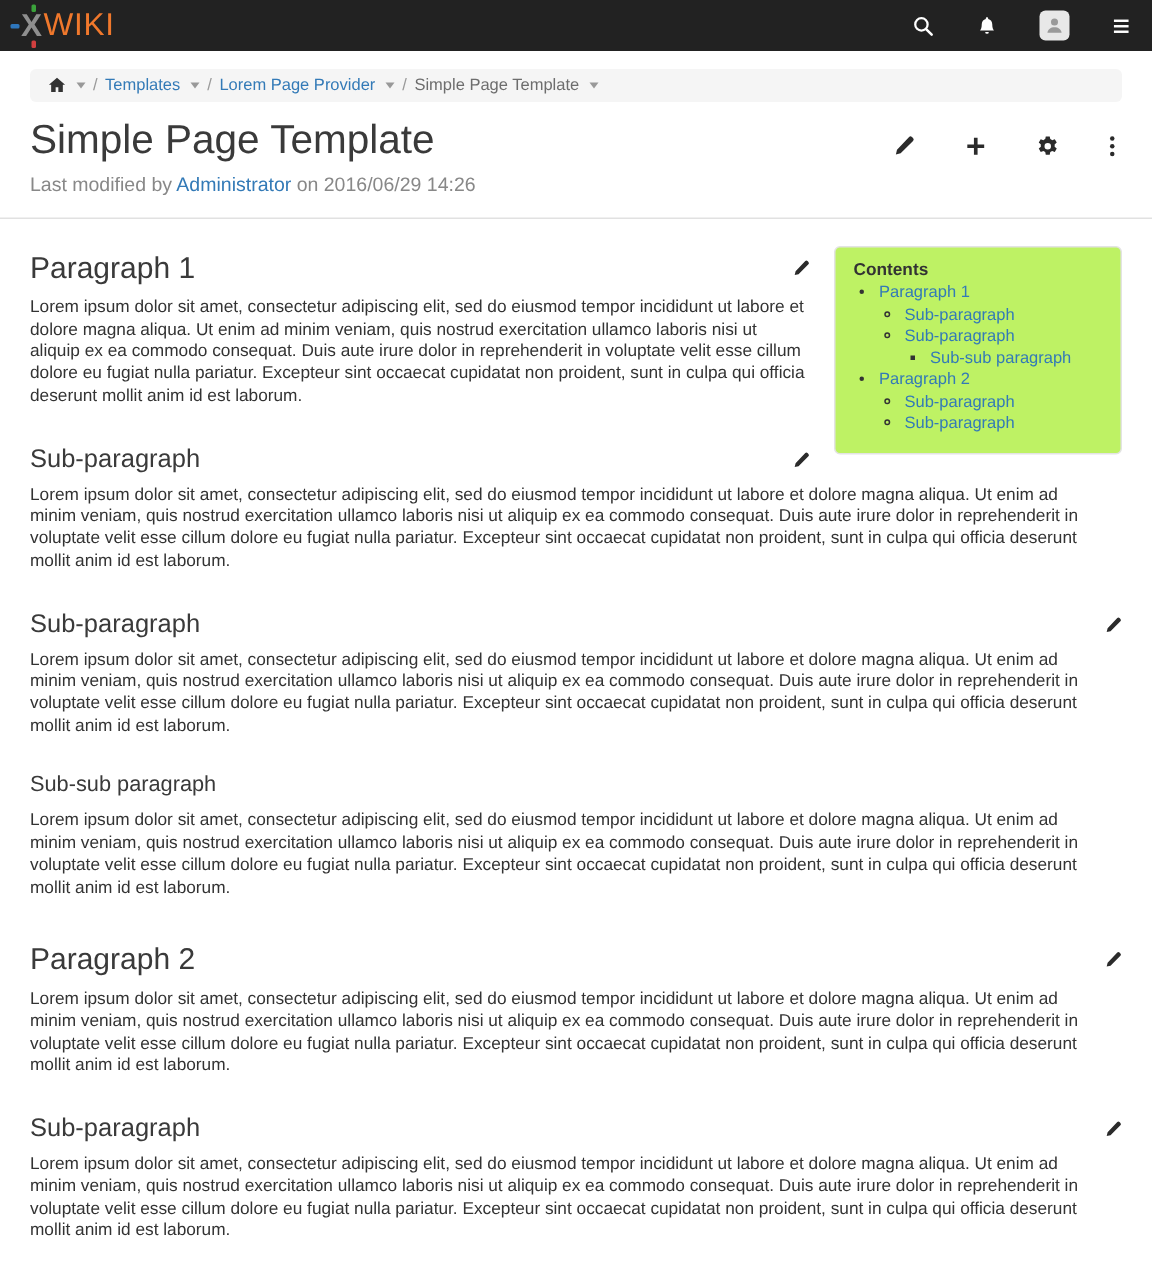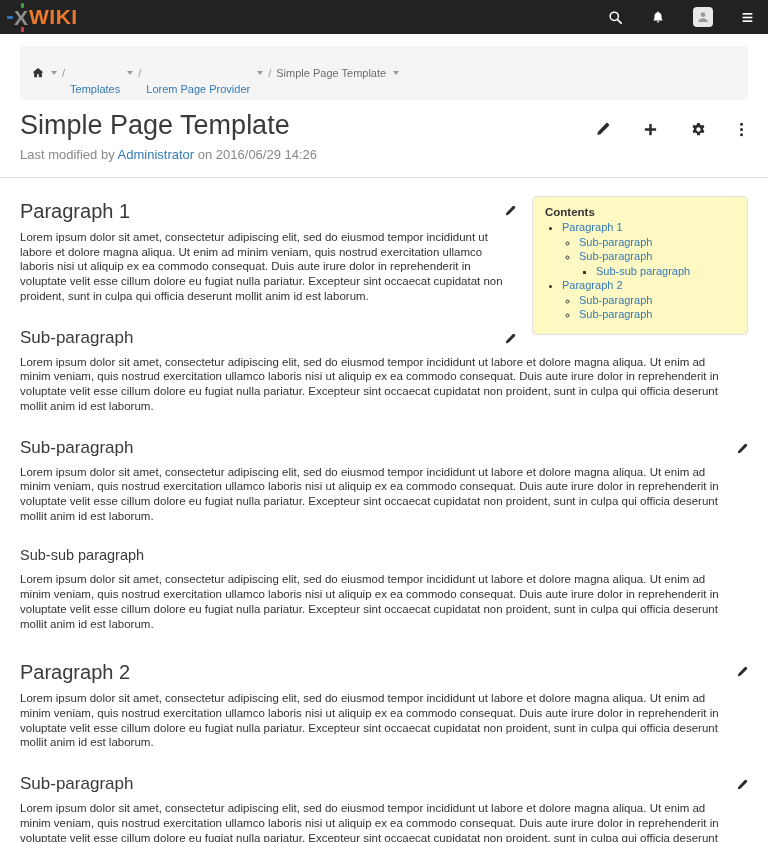--- a/index.html
+++ b/index.html
@@ -3,37 +3,37 @@
 <meta charset="utf-8">
 <style>
   * { box-sizing: border-box; }
   html,body { margin:0; padding:0; }
   body {
     width:768px; min-height:842px;
     font-family:"Liberation Sans", sans-serif;
     font-size:11.5px; color:#333; background:#fff;
     position:relative;
   }
-  a { text-decoration:none;margin-top:32px; }
+  a { text-decoration:none; }
 
   
   .navbar {
     height:34px; background:#222; color:#fff;
     display:flex; align-items:center; padding:0 14px;
   }
   .brand { display:flex; align-items:center; cursor:pointer; }
   .logo-x {
     position:relative; color:#8f8f8f; font-weight:bold;
     font-size:21px; line-height:21px; margin-right:1px;
   }
   .logo-x .dash { position:absolute; border-radius:1px; }
   .logo-x .dash-blue  { width:6px; height:3px; background:#2e76bc; left:-7px; top:9px; }
   .logo-x .dash-green { width:3px; height:5px; background:#3ba23b; left:7px; top:-4px; }
   .logo-x .dash-red   { width:3px; height:5px; background:#d23f3f; left:7px; bottom:-4px; }
-  .logo-wiki { color:#f0782c; font-weight:bold; font-size:21px; letter-spacing:0.5px; }
+  .logo-wiki { color:#f0782c; font-weight:normal; font-size:21px; letter-spacing:0.5px; }
   .nav-right { margin-left:auto; display:flex; align-items:center; gap:28px; }
   .nav-icon { color:#fff; display:flex; align-items:center; cursor:pointer; }
   .avatar-box {
     width:20px; height:20px; border-radius:4px; background:#e8e8e8;
     display:flex; align-items:center; justify-content:center; color:#9a9a9a;
   }
 
   
   .breadcrumb-wrap { padding:12px 20px 0 20px; }
   .breadcrumb {
@@ -55,21 +55,21 @@
   .page-title { font-size:27px; font-weight:400; color:#3a3a3a; line-height:1.15; margin:0; }
   .doc-actions { display:flex; gap:33px; padding-top:8px; padding-right:4px; color:#2b2b2b; }
   .doc-actions .act { cursor:pointer; display:flex; align-items:center; }
   .doc-meta { padding:6px 20px 0 20px; font-size:13px; color:#888; }
   .doc-meta a { color:#337ab7; }
   hr.header-rule { border:none; border-top:1px solid #e1e1e1; margin:15px 0 0 0; }
 
   
   .content { padding:6px 20px 0 20px; }
   .toc-panel {
-    float:right; width:216px; background:#fef9c3;
+    float:right; width:192px; background:#bef264;
     border:1px solid #e3e3e3; border-radius:4px;
     padding:9px 12px 11px 12px; margin:12px 0 12px 16px;
     font-size:11px;
   }
   .toc-title { font-weight:bold; color:#333; margin-bottom:3px; font-size:11.5px; }
   .toc-panel ul { margin:0; padding-left:17px; list-style:disc; }
   .toc-panel ul ul { list-style:circle; }
   .toc-panel ul ul ul { list-style:square; }
   .toc-panel li { margin:2.5px 0; color:#333; }
   .toc-panel a { color:#337ab7; }

